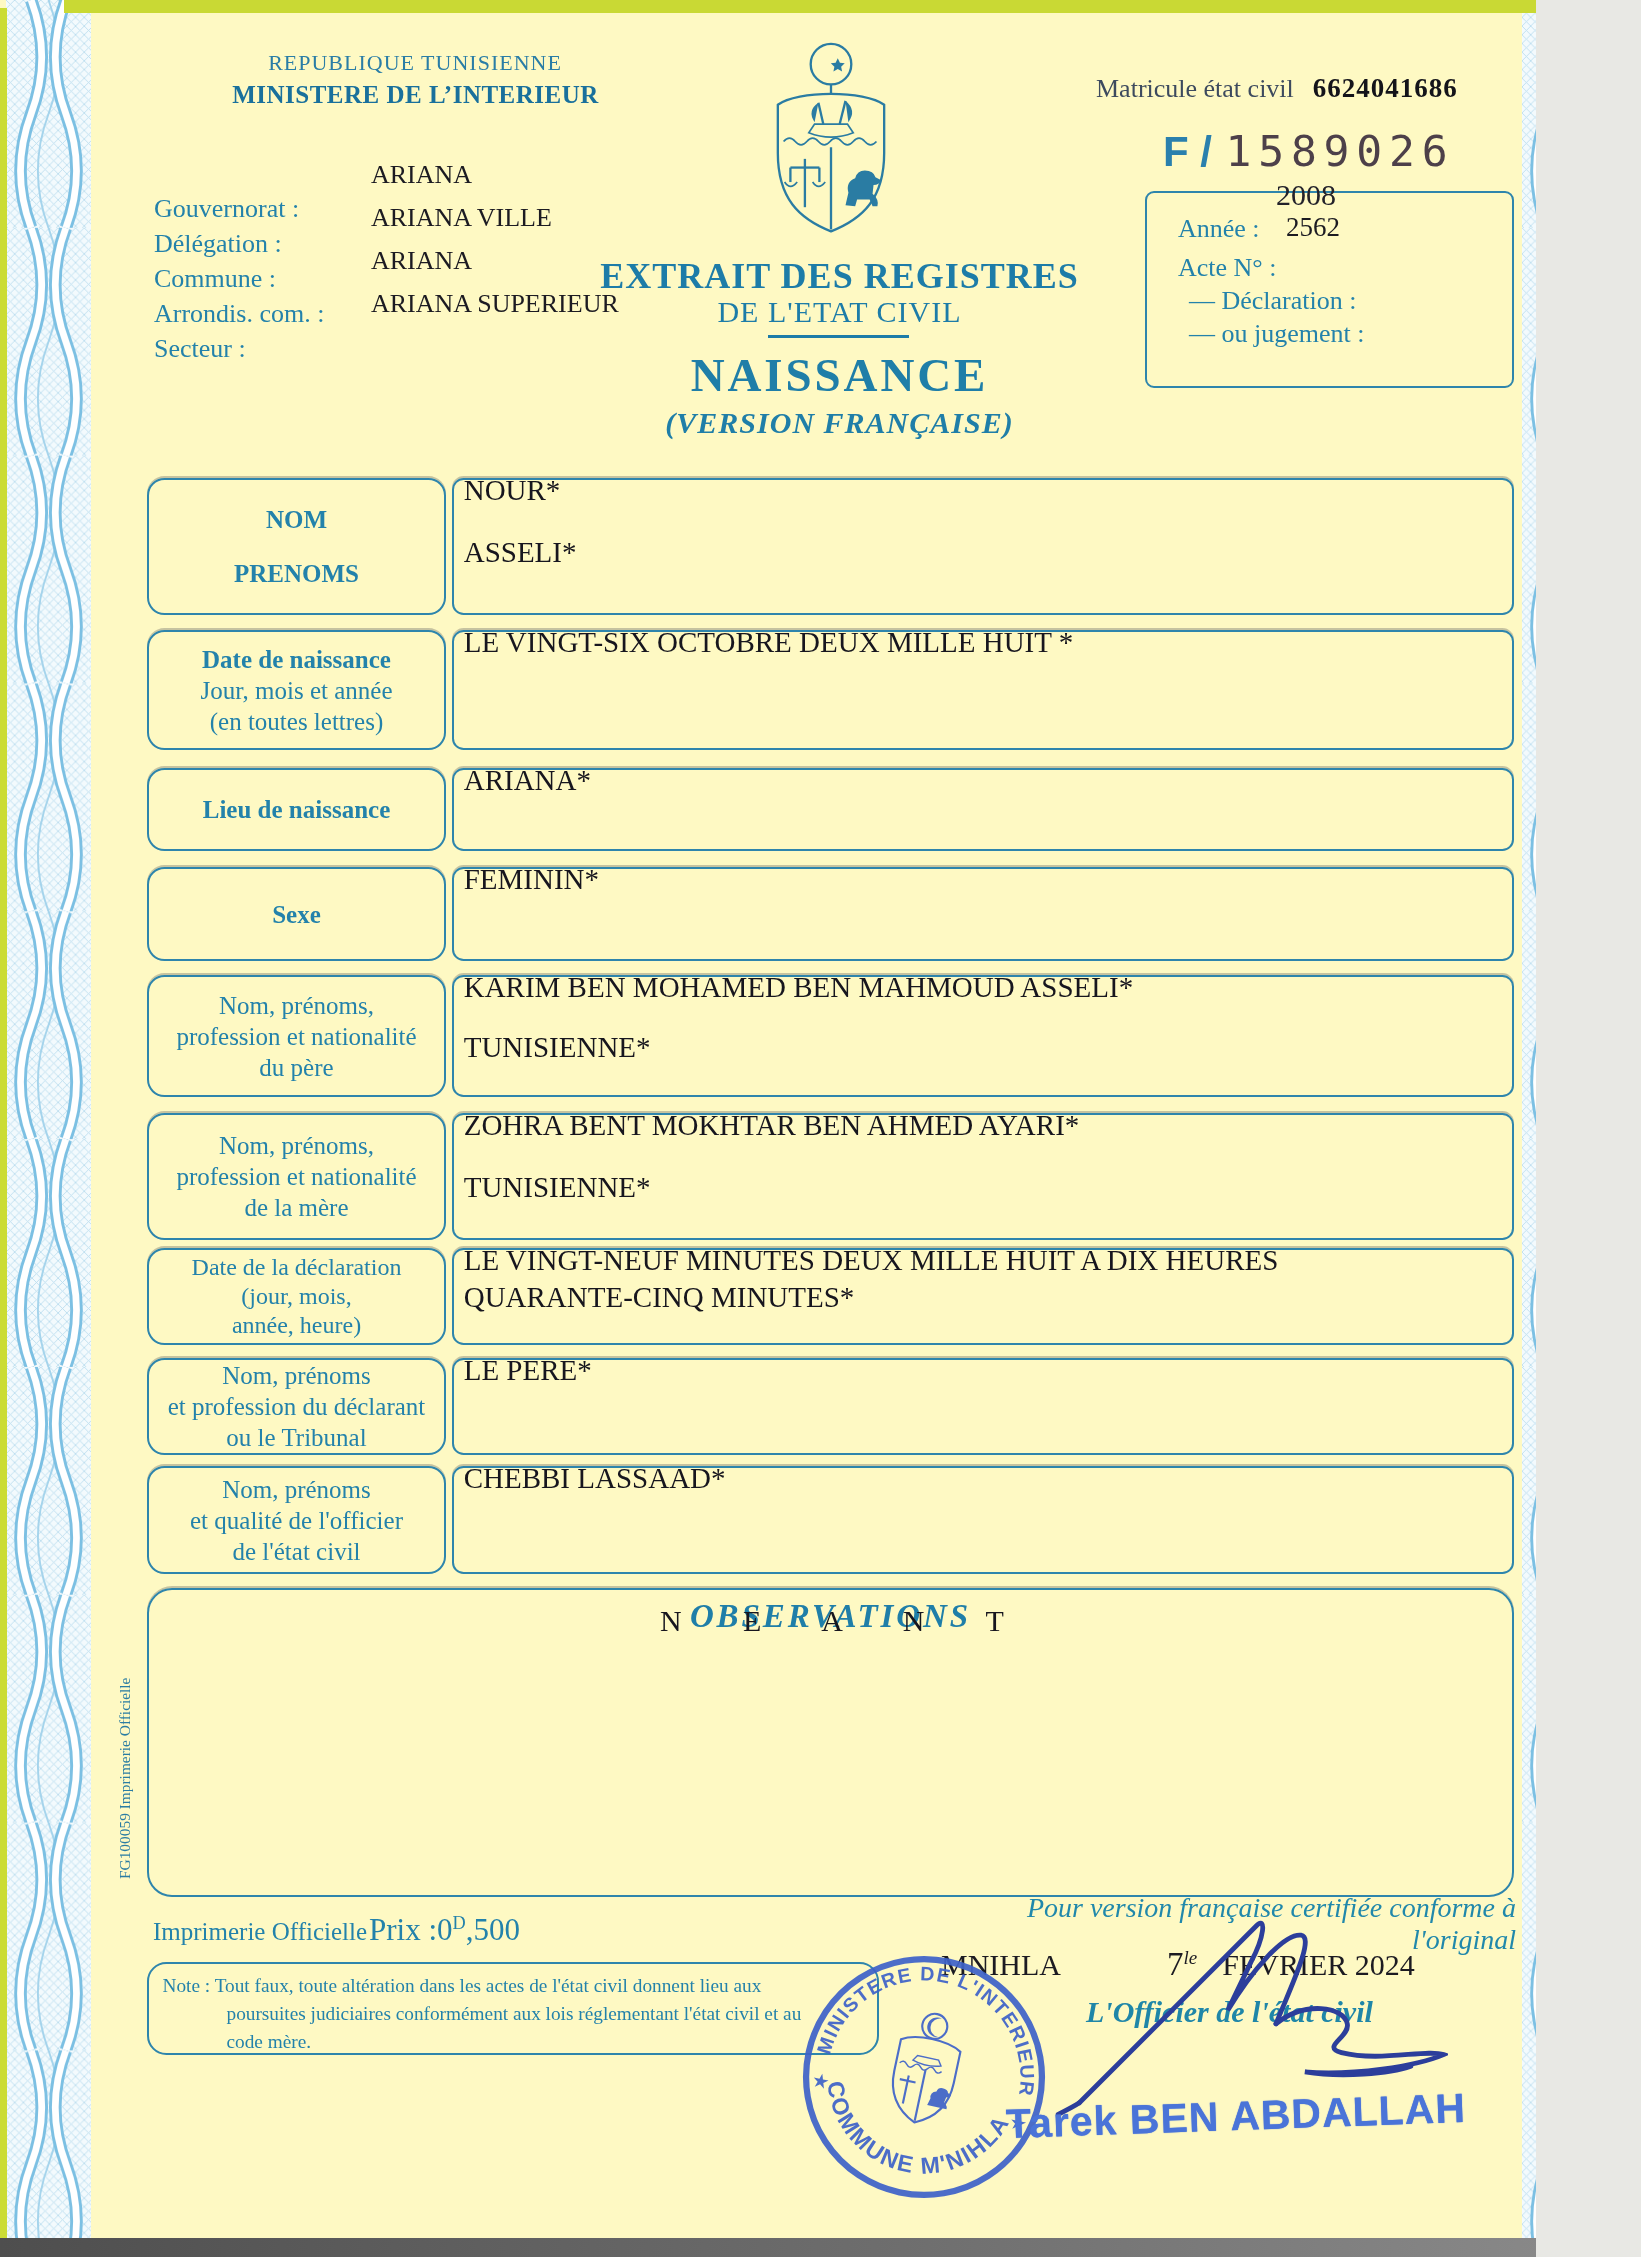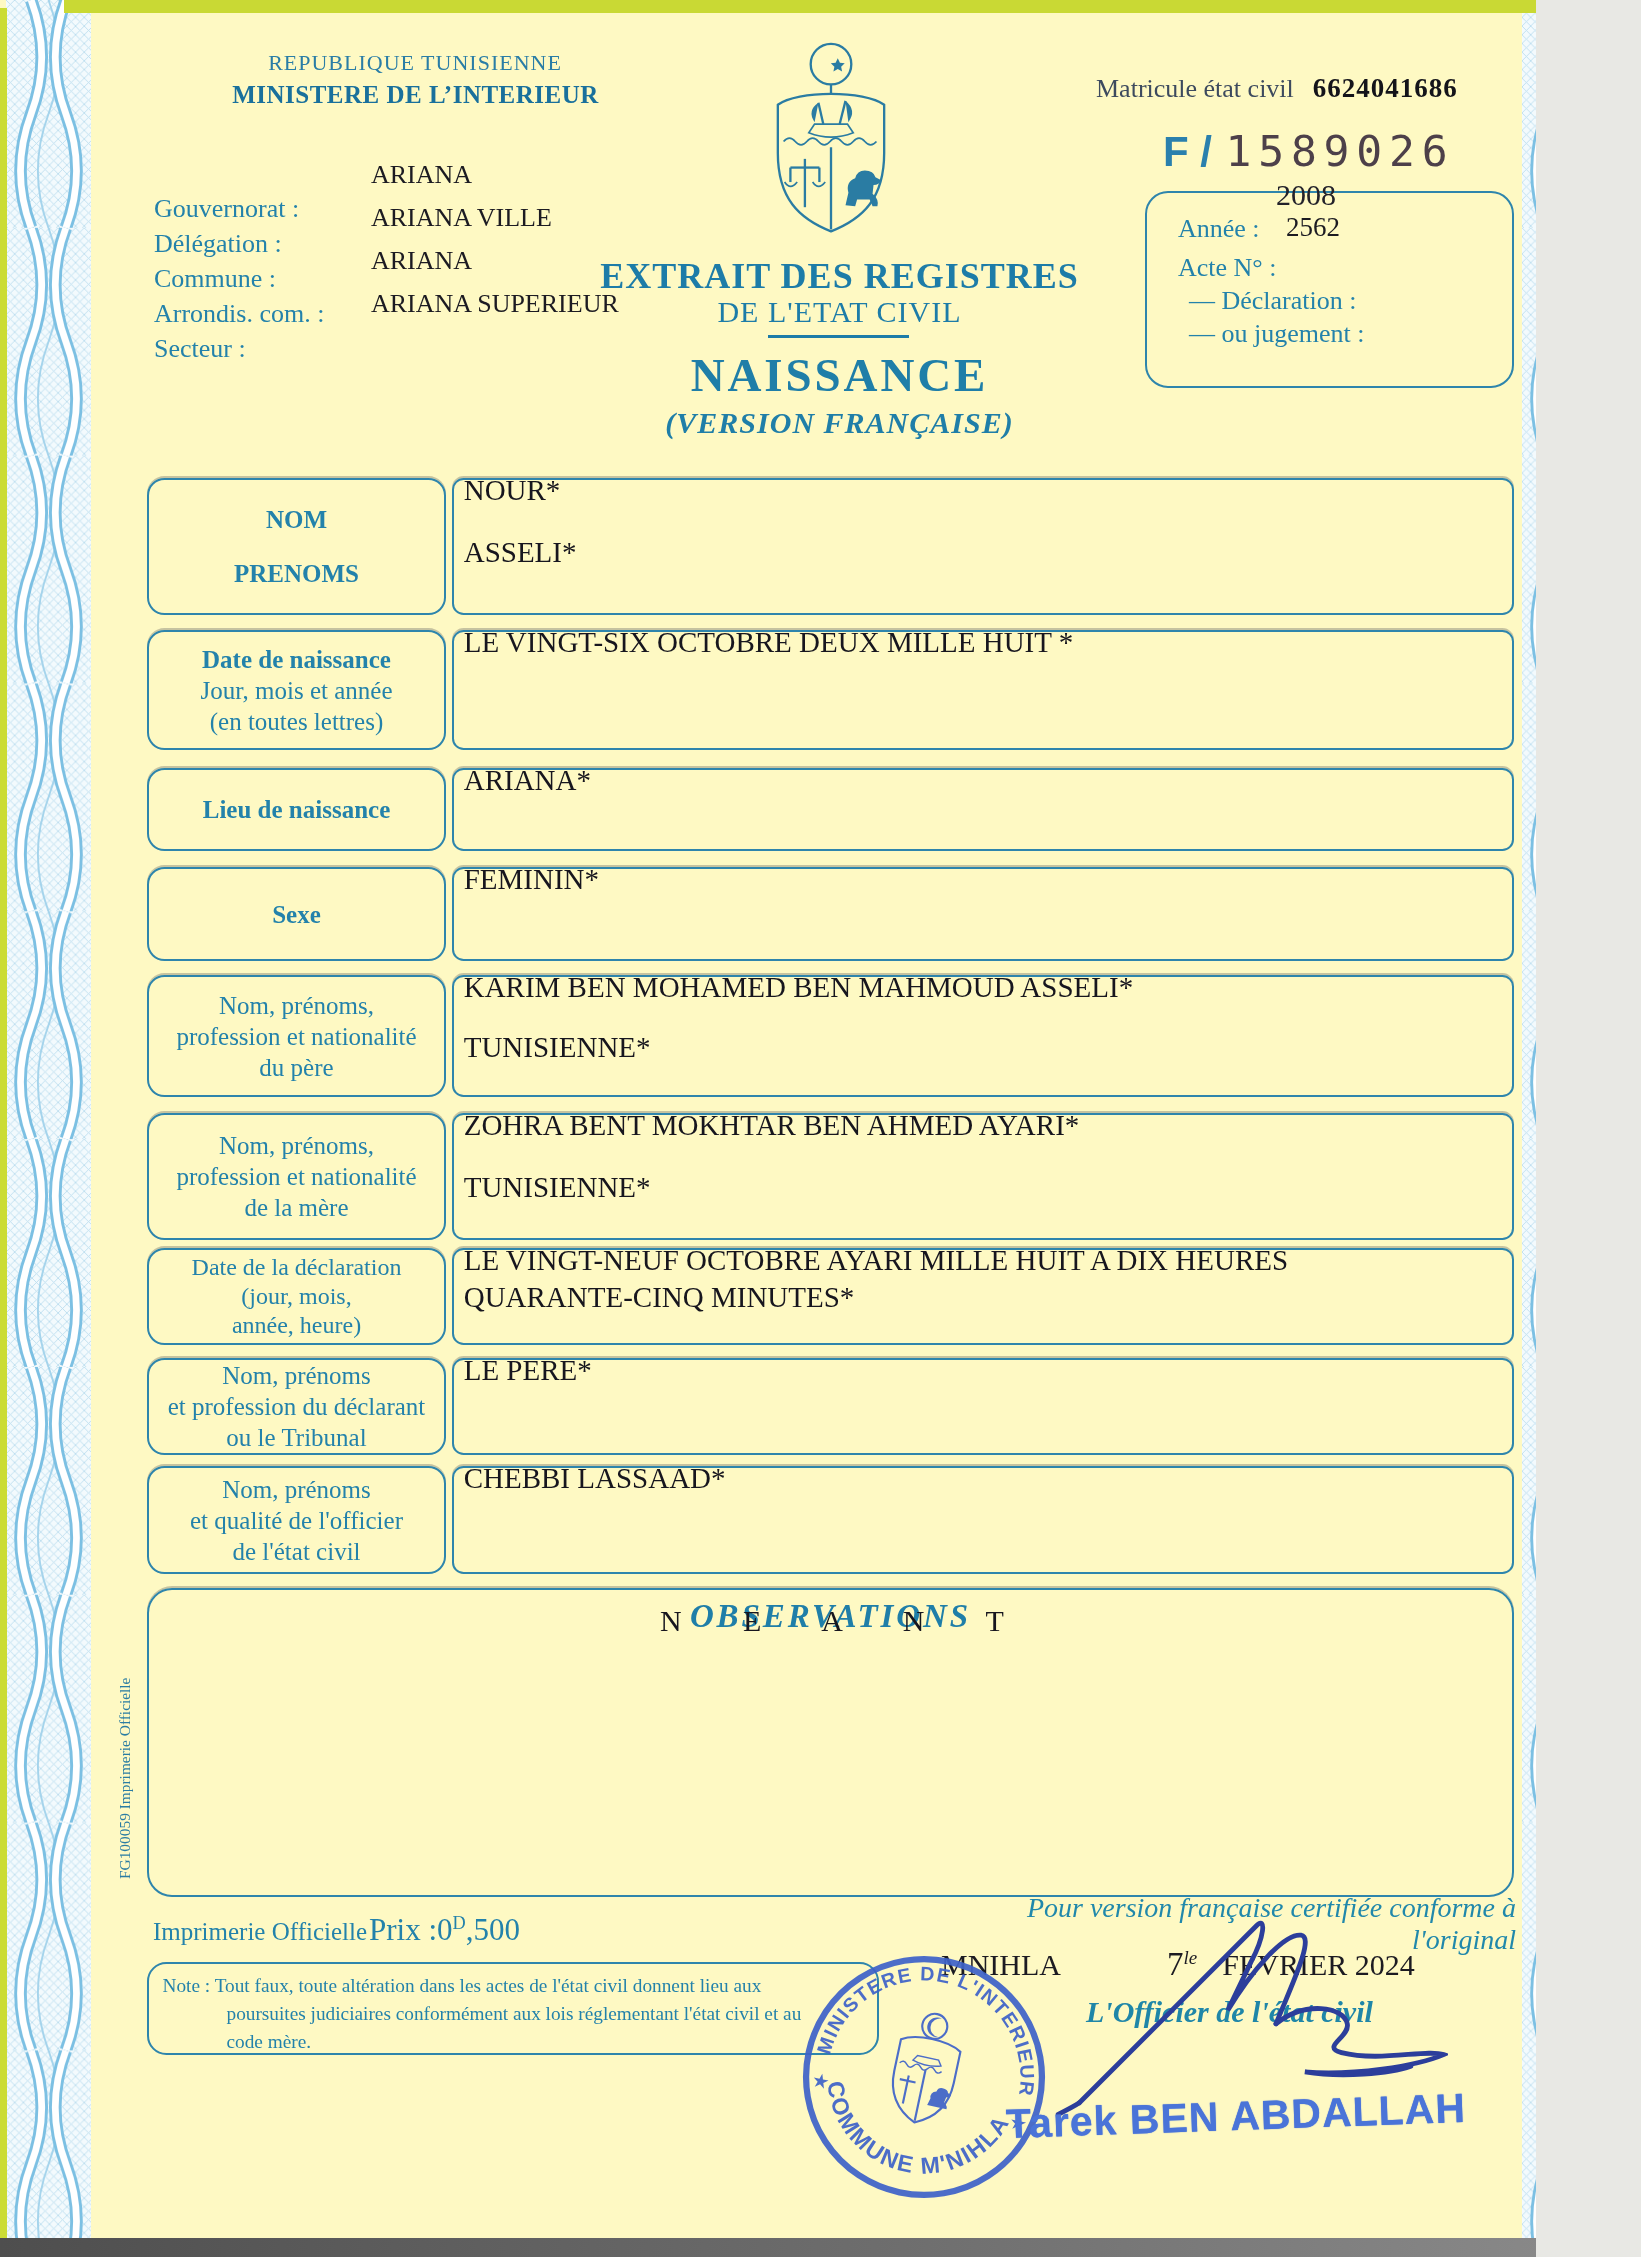--- a/index.html
+++ b/index.html
@@ -25,21 +25,21 @@
   .admin-labels{position:absolute;left:154px;top:191px;color:#2382ab;font-size:26px;line-height:35px;}
   .admin-values{position:absolute;left:371px;top:153px;color:#1c1b22;font-size:26px;line-height:43px;}
   .matricule{position:absolute;left:1096px;top:73px;font-size:26px;color:#3d4a5e;}
   .matricule b{color:#14141a;font-size:27px;margin-left:19px;letter-spacing:1px;}
   .serial{position:absolute;left:1163px;top:126px;}
   .serial .pfx{font-family:"Liberation Sans",sans-serif;font-weight:bold;font-size:42px;color:#2a80ad;}
   .serial .num{font-family:"DejaVu Sans Mono",monospace;font-size:43px;color:#4d4049;
                letter-spacing:6.8px;margin-left:13.5px;}
   .year-over{position:absolute;left:1276px;top:178px;font-size:30px;color:#23222a;z-index:3;}
   .acte-box{position:absolute;left:1145px;top:191px;width:369px;height:197px;border:2.4px solid #2e85ac;
-            border-radius:23px;box-sizing:border-box;}
+            border-radius:9px;box-sizing:border-box;}
   .acte-line{position:absolute;color:#2382ab;font-size:26px;white-space:nowrap;}
   .acte-val{position:absolute;color:#1c1b22;font-size:27px;}
   
   .coa{position:absolute;left:768px;top:39px;}
   
   .t1{position:absolute;left:550px;top:255px;width:579px;text-align:center;color:#1d7ca8;
       font-size:36px;font-weight:bold;letter-spacing:1px;}
   .t2{position:absolute;left:550px;top:295px;width:579px;text-align:center;color:#1d7ca8;
       font-size:30px;letter-spacing:1px;}
   .t-rule{position:absolute;left:768px;top:335px;width:141px;height:2.9px;background:#1d7ca8;}
@@ -259,21 +259,21 @@
     </div>
   </div>
 
   <div id="row6">
     <div class="lbl-box">
       <div class="lbl-line">Date de la déclaration</div>
       <div class="lbl-line">(jour, mois,</div>
       <div class="lbl-line">année, heure)</div>
     </div>
     <div class="val-box">
-      <div class="val-line">LE VINGT-NEUF OCTOBRE  AYARI MILLE HUIT  A DIX HEURES</div>
+      <div class="val-line">LE VINGT-NEUF MINUTES  DEUX MILLE HUIT  A DIX HEURES</div>
       <div class="val-line">QUARANTE-CINQ MINUTES*</div>
     </div>
   </div>
 
   <div id="row7">
     <div class="lbl-box">
       <div class="lbl-line">Nom, prénoms</div>
       <div class="lbl-line">et profession du déclarant</div>
       <div class="lbl-line">ou le Tribunal</div>
     </div>

